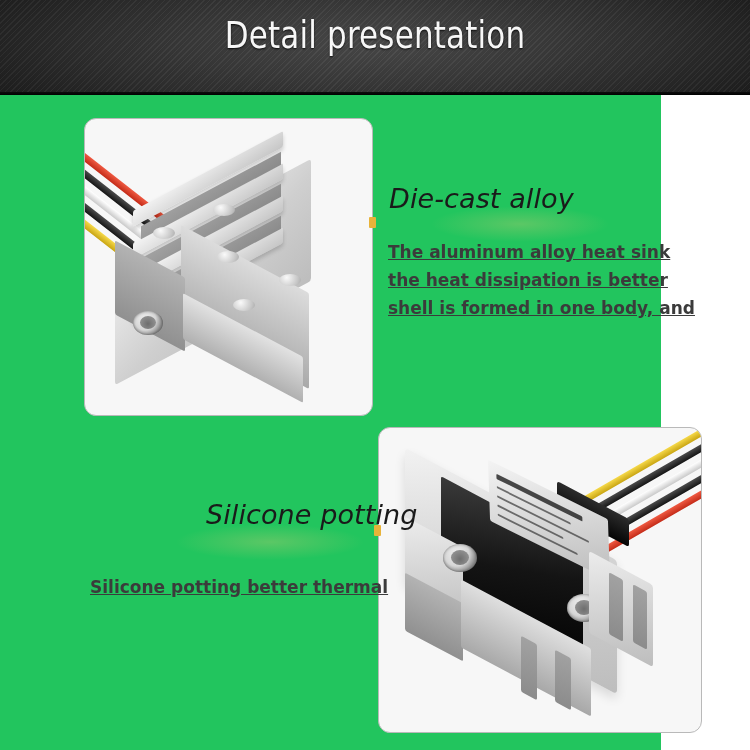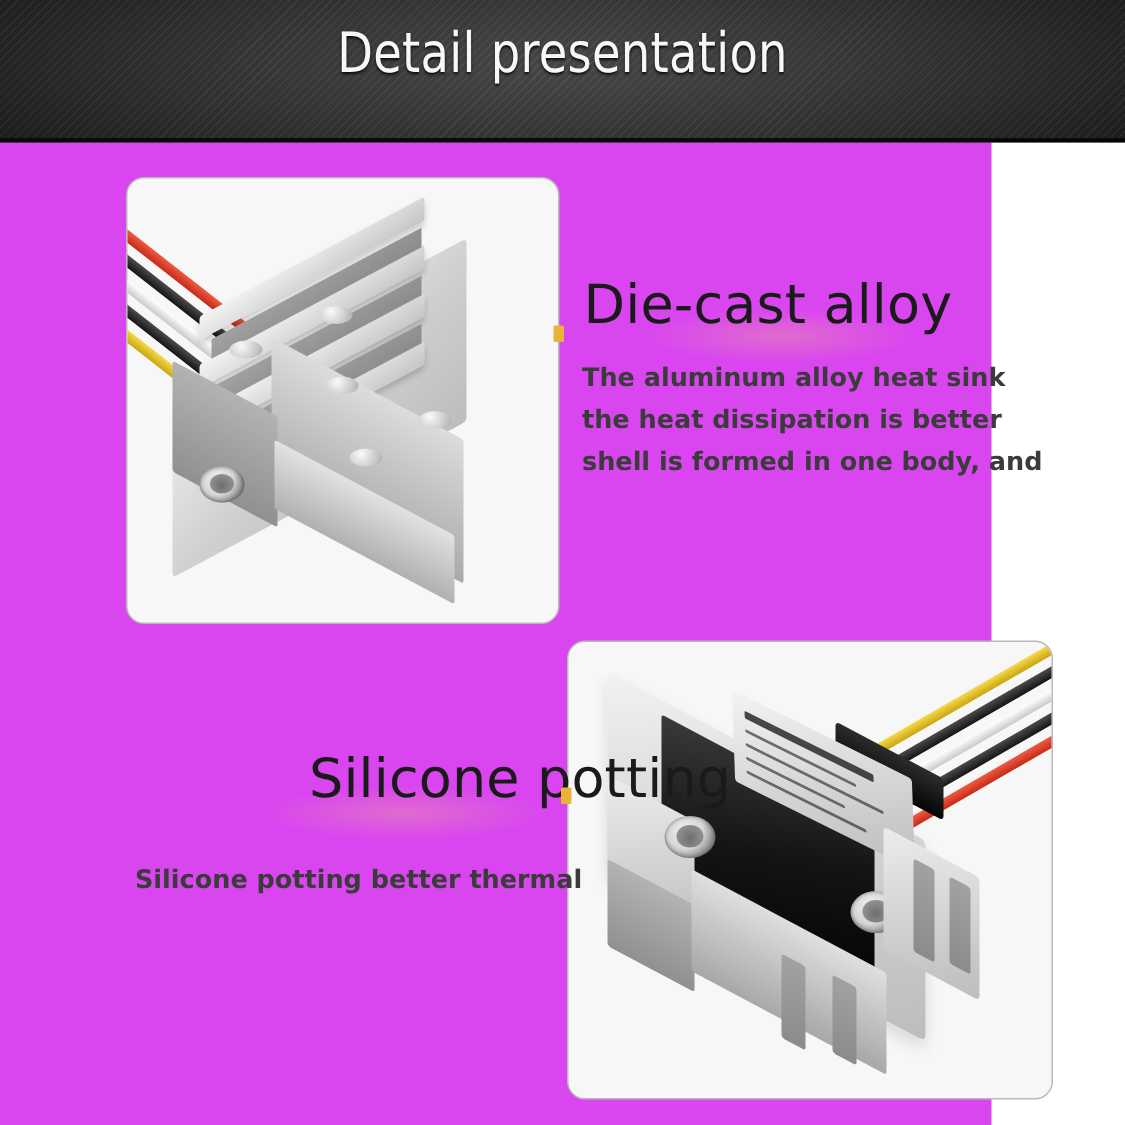--- a/index.html
+++ b/index.html
@@ -2,21 +2,21 @@
 <html><head>
 <meta charset="utf-8">
 <style>
   * { margin:0; padding:0; box-sizing:border-box; }
   html, body {
     width:750px; height:750px;
     background:#ffffff;
     font-family:"Liberation Sans", sans-serif;
     overflow:hidden;
   }
-  .page { position:relative; width:661px; height:750px; background:#d946ef; }
+  .page { position:relative; width:661px; height:750px; background:#22c55e; }
 
   
   .banner {
     position:absolute; left:0; top:0; width:750px; height:95px;
     background:
       repeating-linear-gradient(135deg,
         rgba(255,255,255,0.045) 0px, rgba(255,255,255,0.045) 1px,
         rgba(0,0,0,0.05) 1px, rgba(0,0,0,0.05) 4px),
       radial-gradient(ellipse 70% 120% at 50% 45%, #4a4a4a 0%, #3a3a3a 35%, #262626 70%, #151515 100%);
     overflow:hidden;
@@ -102,33 +102,35 @@
   .label-line {
     position:absolute; height:2px;
     background:rgba(45,45,45,0.65);
     border-radius:1px;
   }
 
   
   .heading {
     position:absolute;
     color:#1a1a1a;
-    font-size:36px;
+    font-size:27px;
     font-weight:400;
     letter-spacing:0.1px;
     white-space:nowrap;
     font-family:"DejaVu Sans","Liberation Sans", sans-serif;
+    font-style:italic;
   }
   .body-text {
     position:absolute;
     color:#3b3b3b;
     font-size:17px;
     line-height:28px;
     font-weight:600;
     font-family:"DejaVu Sans","Liberation Sans", sans-serif;
+    text-decoration:underline;
   }
   .body-text span { display:block; white-space:nowrap; }
 
   #heading-diecast  { left:389px; top:183px; }
   #text-diecast     { left:388px; top:238px; }
   #heading-silicone { left:206px; top:499px; width:168px; text-align:right; }
   #text-silicone    { left:90px;  top:573px; }
 
   .glow {
     position:absolute;

